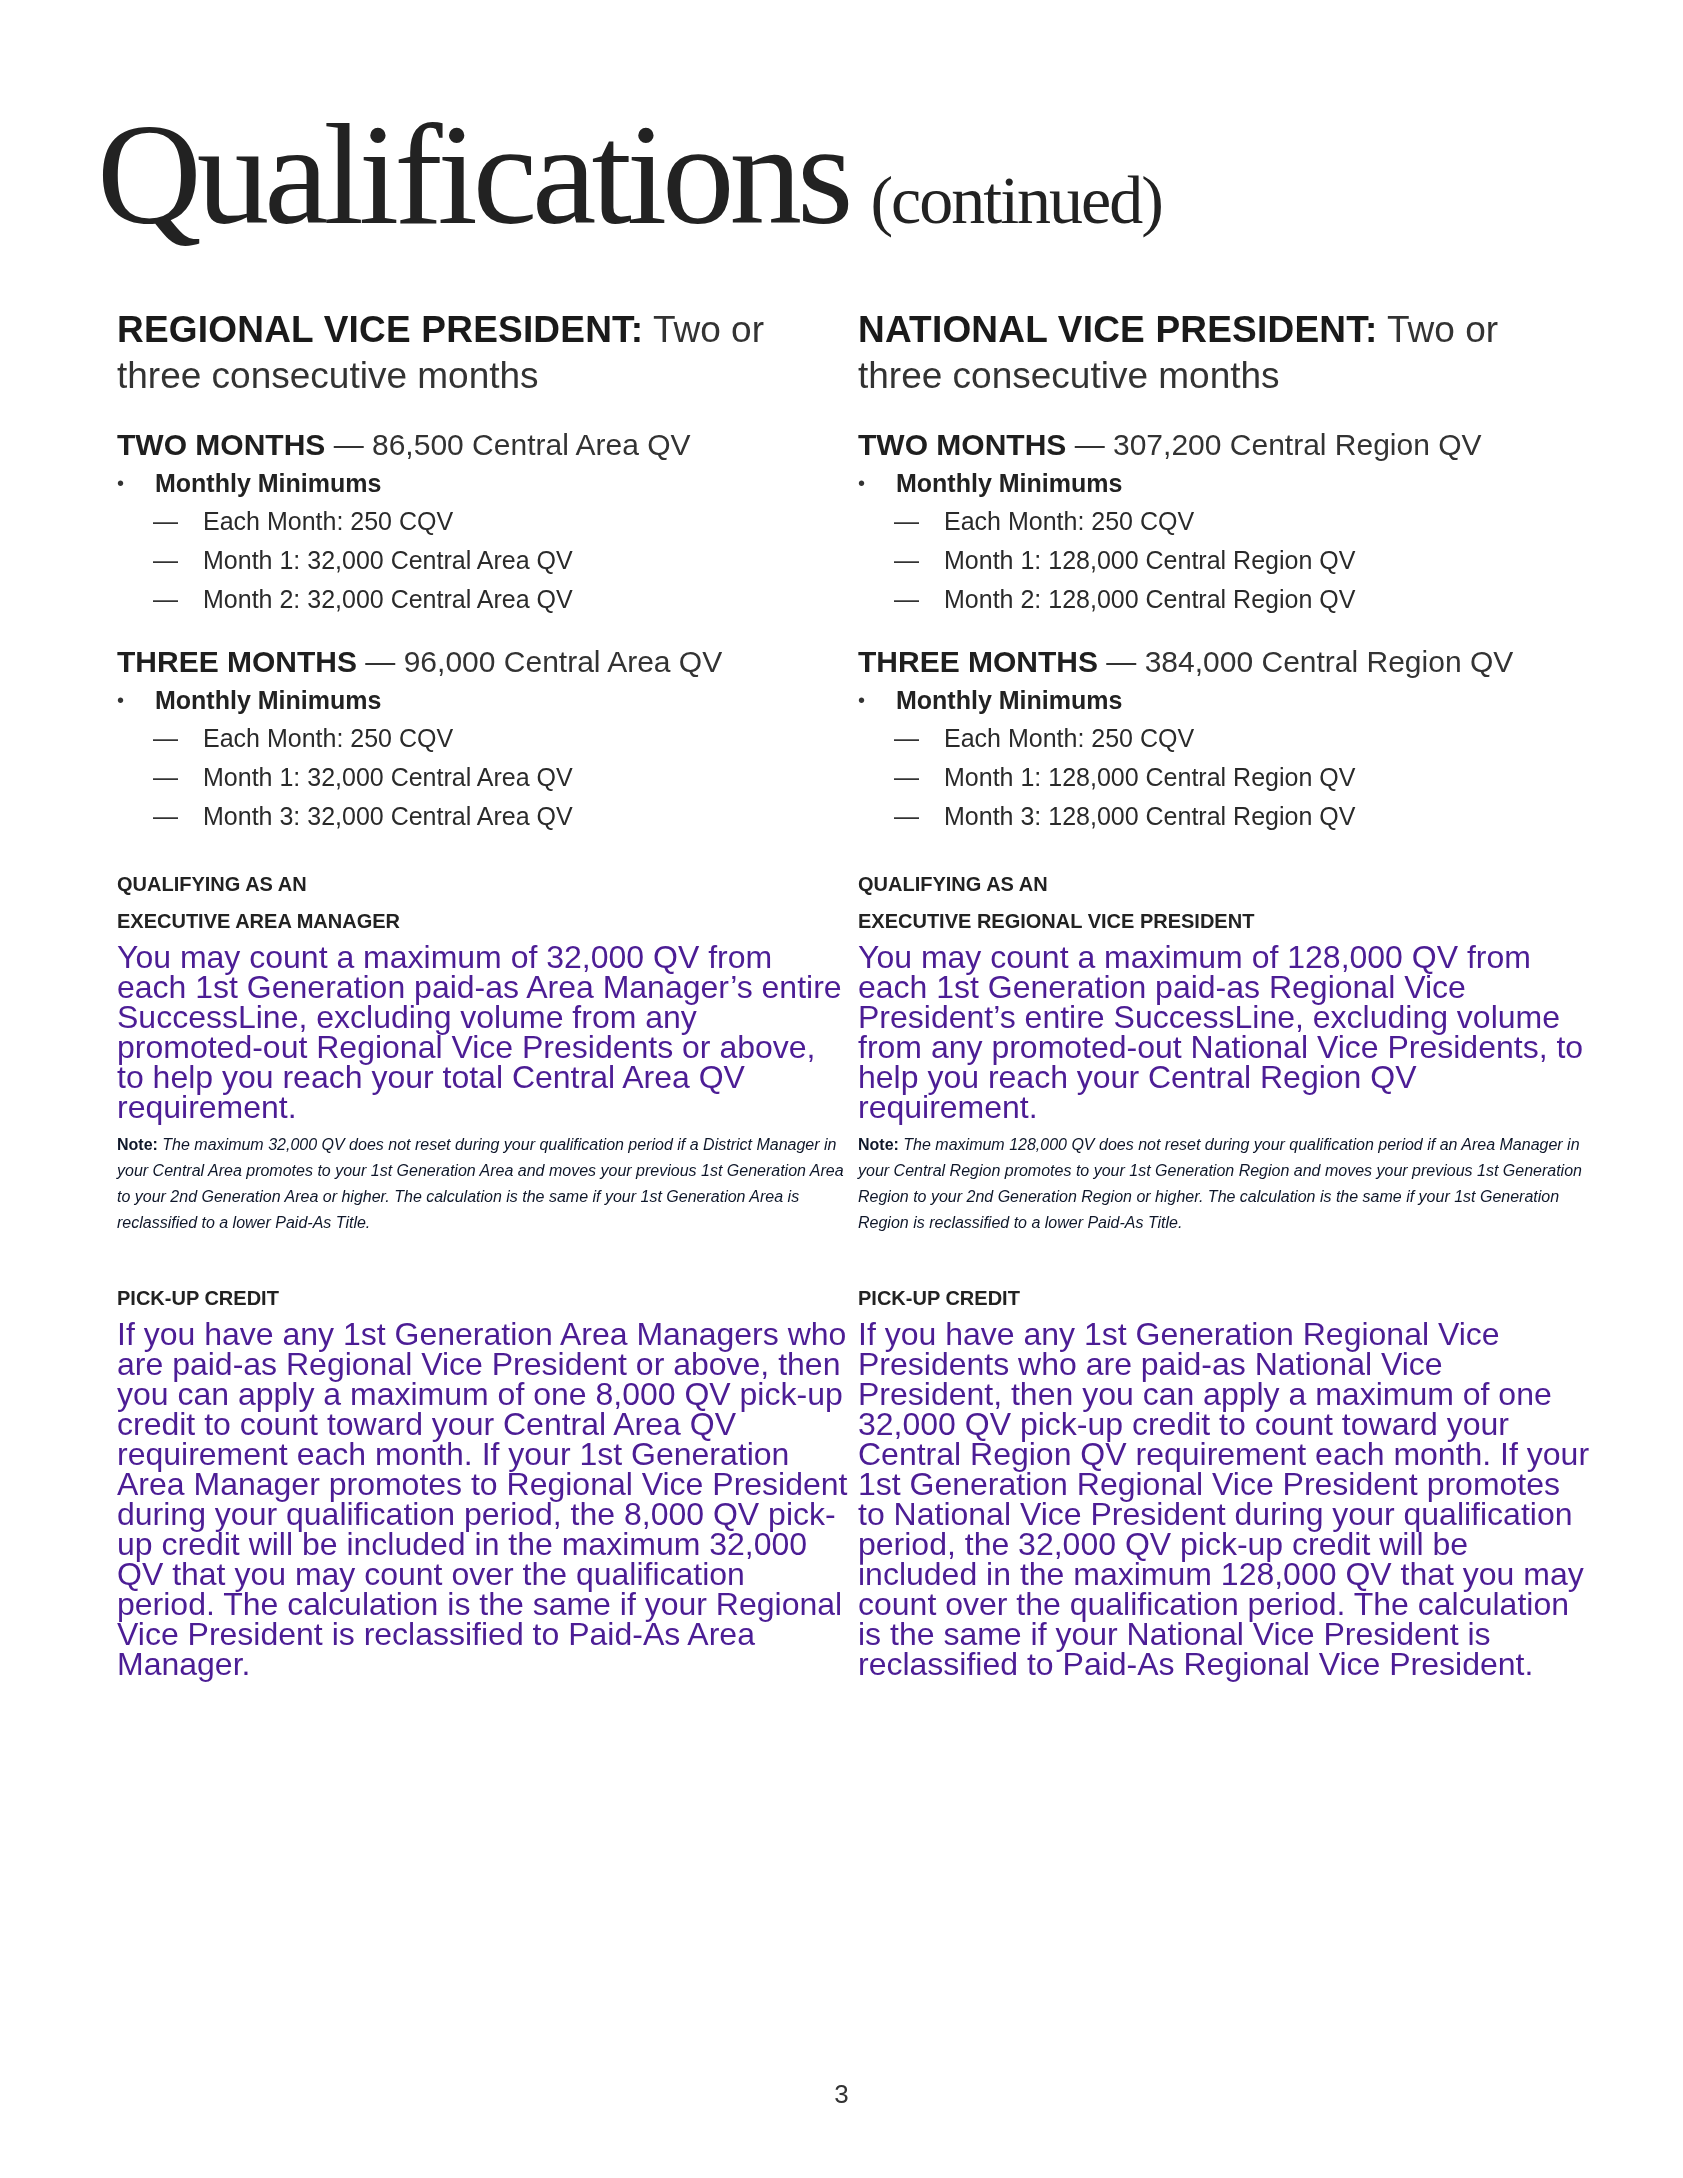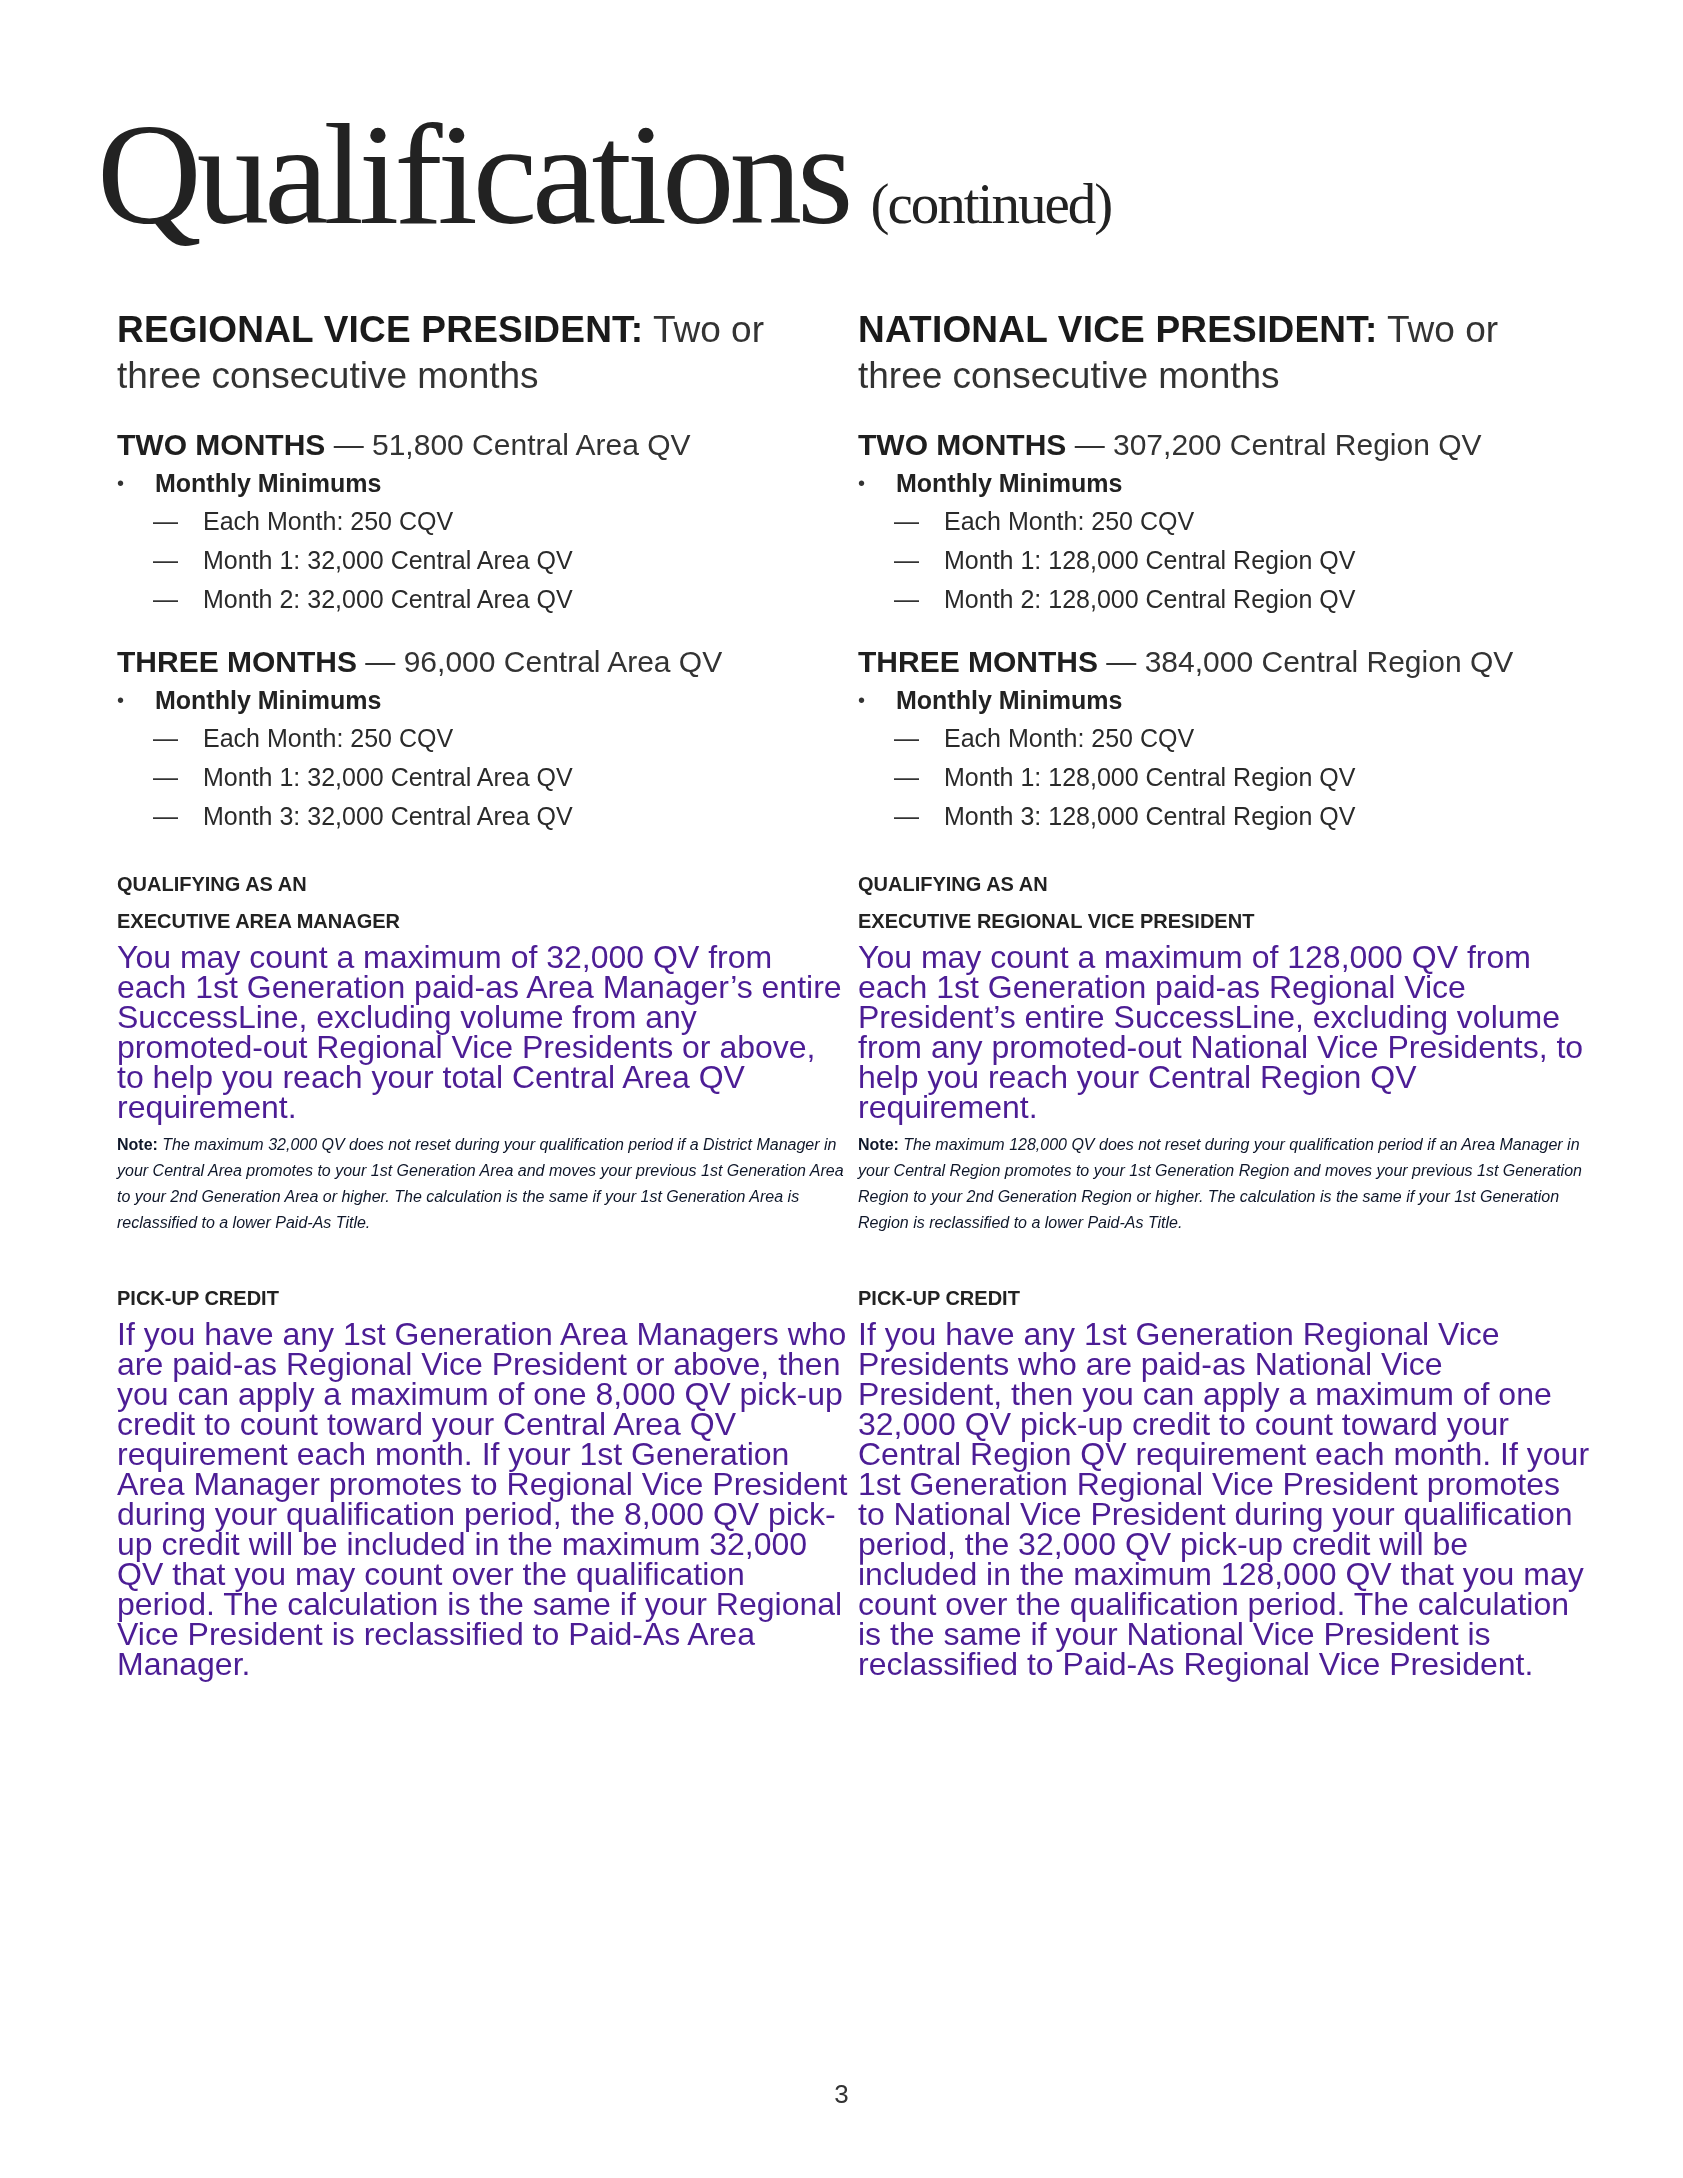--- a/index.html
+++ b/index.html
@@ -6,21 +6,21 @@
   html, body { width: 1683px; height: 2178px; background: #ffffff; }
   body { position: relative; color: #1f1f1f; font-family: "Liberation Sans", sans-serif; overflow: hidden; }
 
   .page-title {
     position: absolute; left: 97px; top: 91px;
     font-family: "Liberation Serif", "DejaVu Serif", serif;
     font-weight: normal; color: #222;
     white-space: nowrap;
   }
   .page-title .main { font-size: 145px; letter-spacing: -5px; }
-  .page-title .cont { font-size: 57px; letter-spacing: -2px; margin-left: 22px; }
+  .page-title .cont { font-size: 68px; letter-spacing: -2px; margin-left: 22px; }
 
   .column { position: absolute; top: 307px; width: 733px; }
   .col-left { left: 117px; }
   .col-right { left: 844px; margin-left: 14px; }
 
   .rank-heading { font-size: 37px; line-height: 46px; color: #1a1a1a; }
   .rank-heading .strong { font-weight: 900; letter-spacing: 0.2px; }
   .rank-heading .light { font-weight: normal; color: #333; }
 
   .period { margin-top: 27px; }
@@ -60,21 +60,21 @@
 <div class="column col-left">
   <div class="rank-heading">
     <span class="strong">REGIONAL VICE PRESIDENT:</span>
     <span class="light">Two or three consecutive months</span>
   </div>
 
   <div class="period">
     <div class="period-heading">
       <span class="strong">TWO MONTHS</span>
       <span class="light">—</span>
-      <span class="light">51,800 Central Area QV</span>
+      <span class="light">86,500 Central Area QV</span>
     </div>
     <div class="bullet-row">
       <span class="bullet-dot">•</span>
       <span class="bullet-label">Monthly Minimums</span>
     </div>
     <div class="dash-row">
         <span class="dash">—</span>
         <span>Each Month: 250 CQV</span>
       </div>
     <div class="dash-row">

